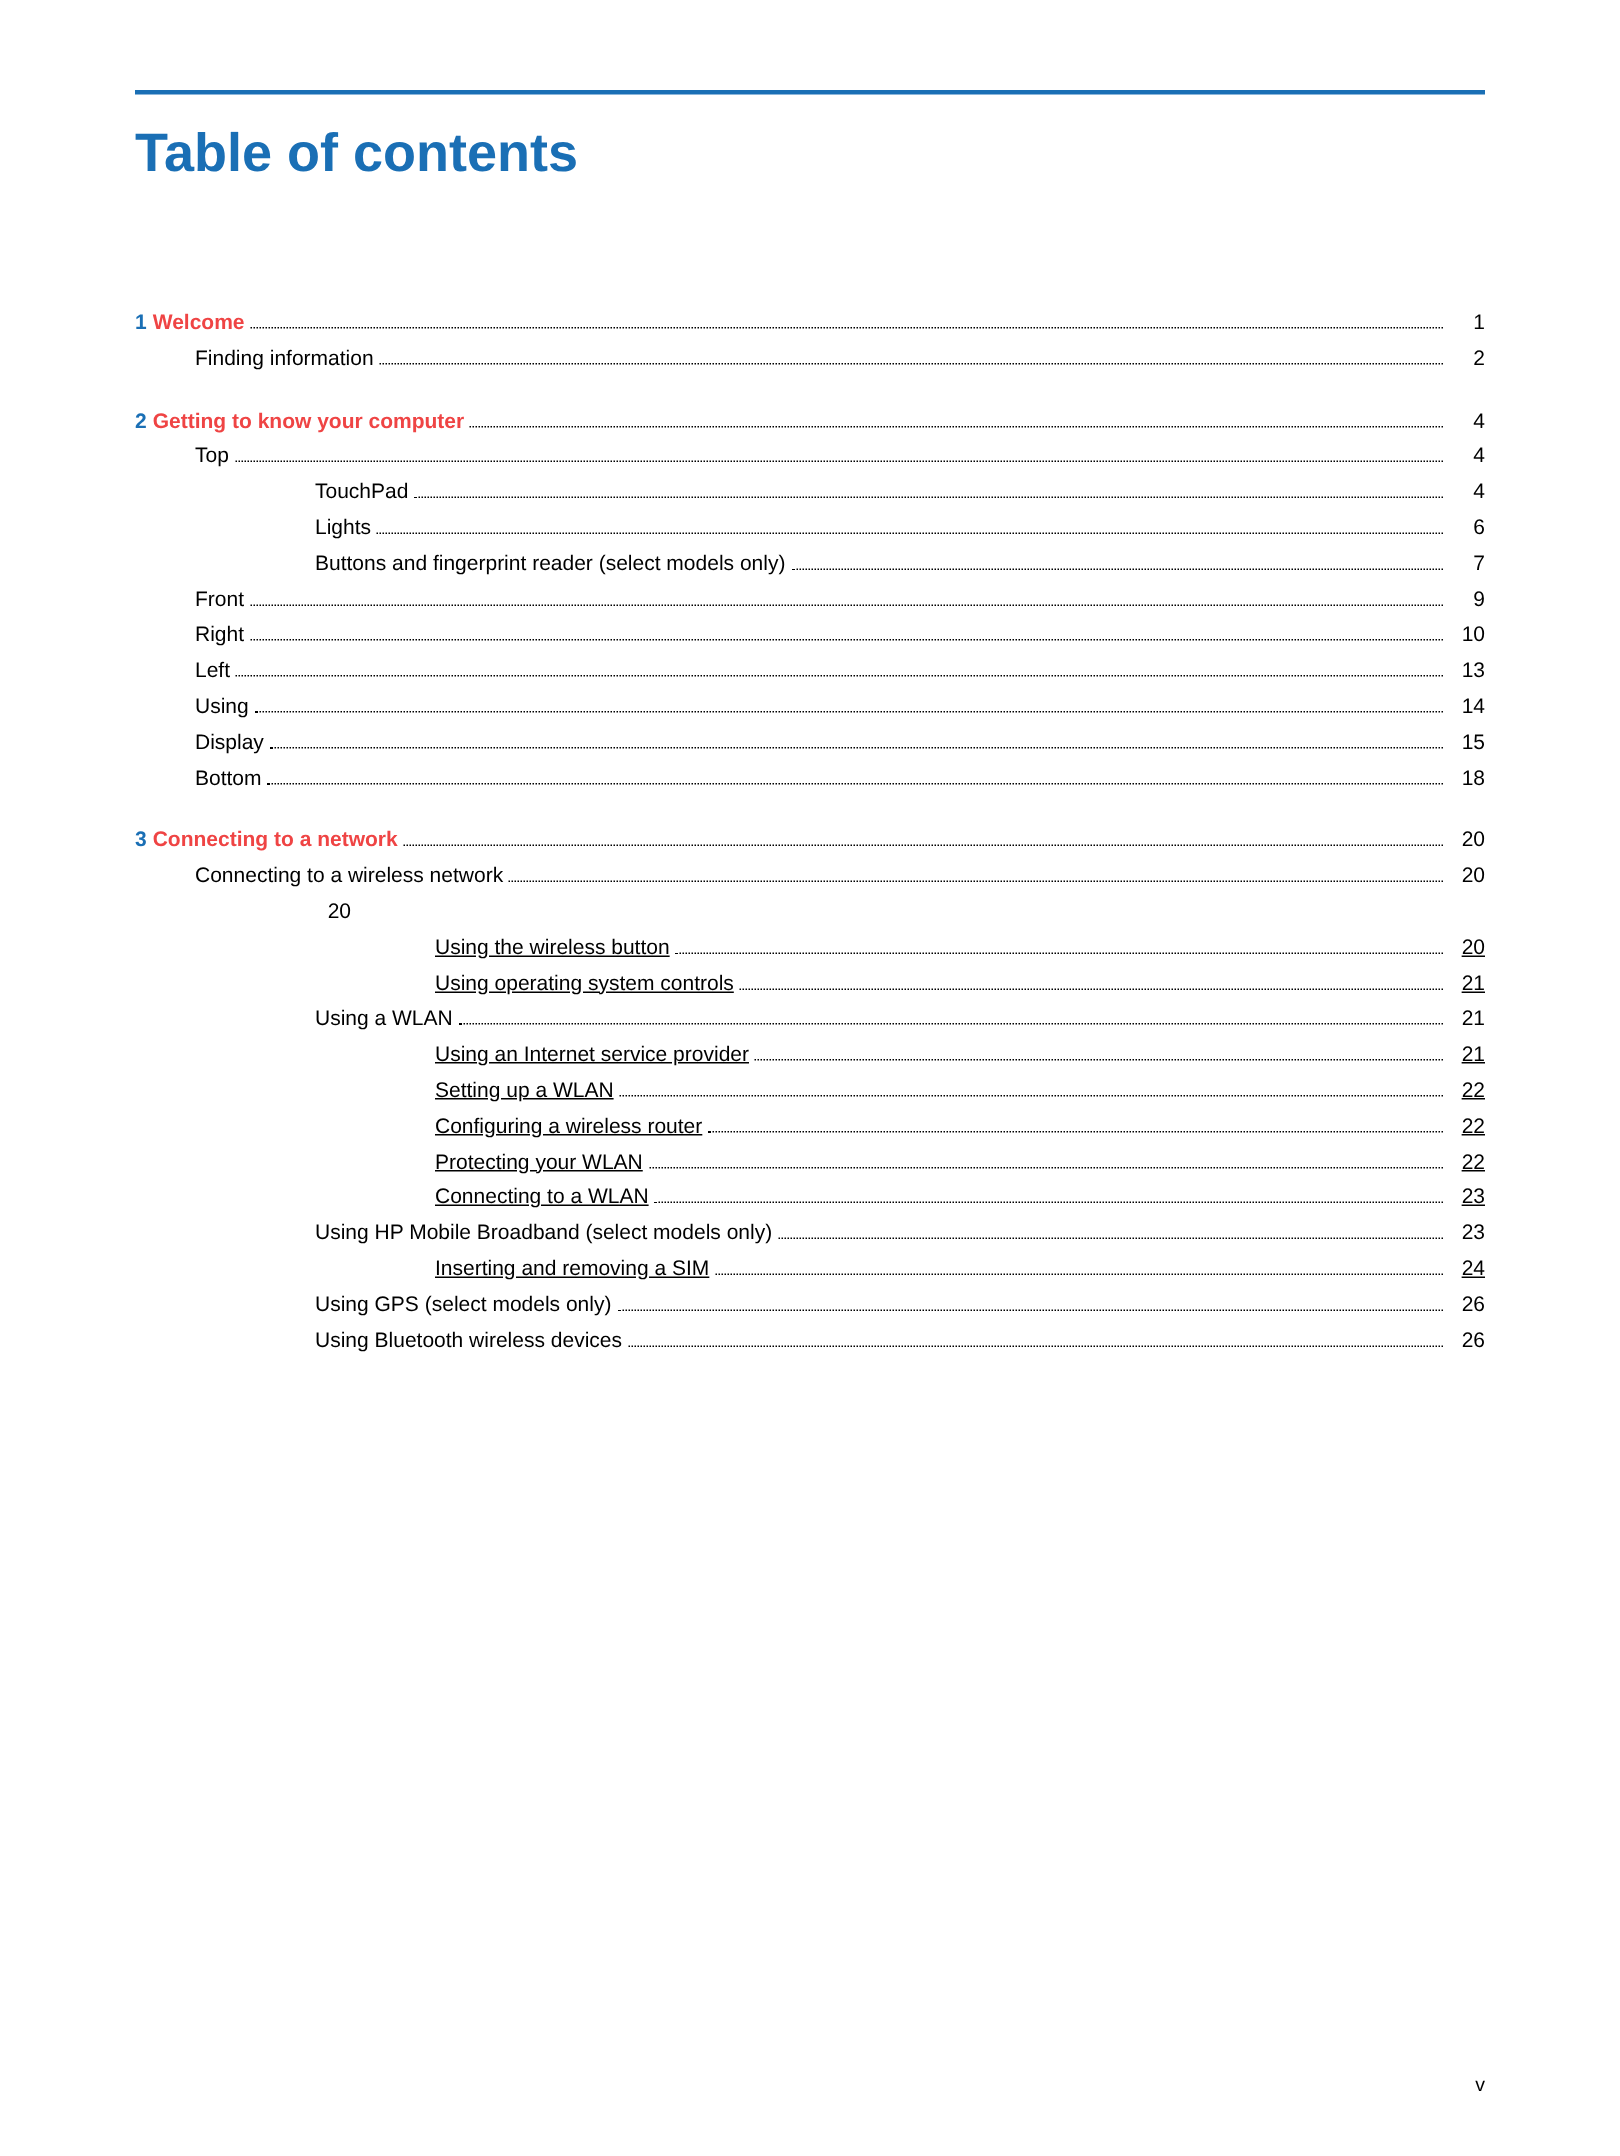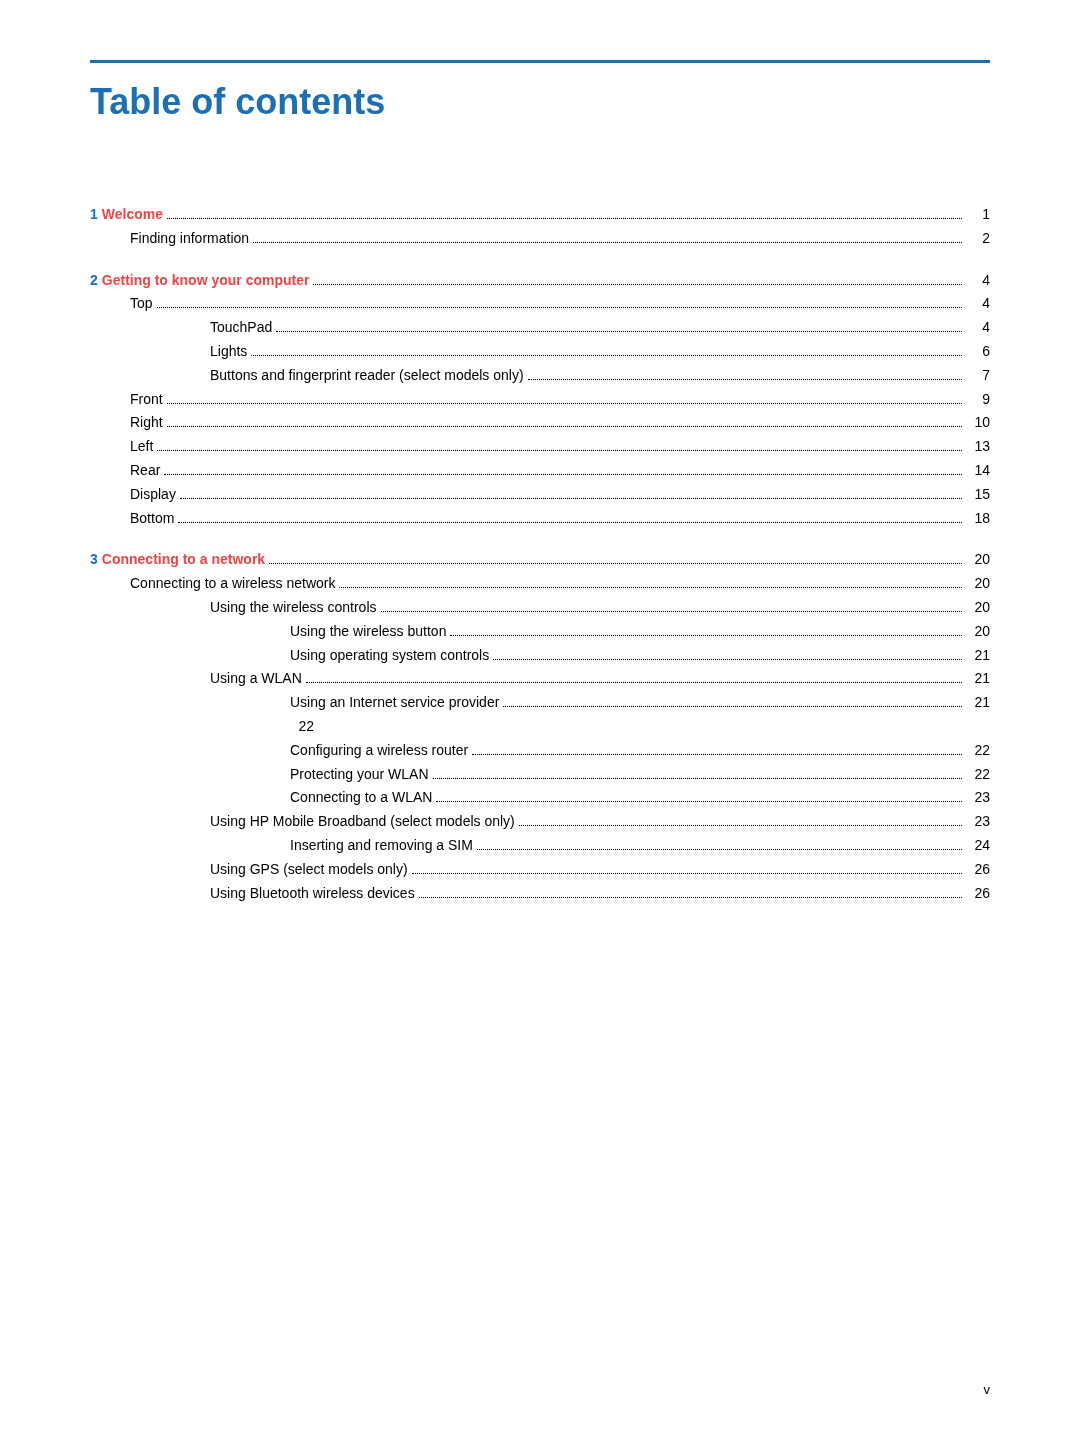--- a/index.html
+++ b/index.html
@@ -70,21 +70,21 @@
       white-space: nowrap;
     }
 
     .toc-chapter-title {
       color: #ef4444;
       font-weight: bold;
     }
 
     .indent-1 { padding-left: 40px; }
     .indent-2 { padding-left: 120px; }
-    .indent-3 { padding-left: 200px; }
+    .indent-3 { padding-left: 200px; text-decoration: underline; }
 
     .chapter-gap {
       margin-top: 18px;
     }
 
     .page-footer {
       position: fixed;
       bottom: 40px;
       right: 90px;
       font-size: 13px;
@@ -178,21 +178,21 @@
   <div class="toc-entry indent-1">
     <div class="entry-left">
       <span>Left</span>
       <span class="dots"></span>
     </div>
     <span class="page-num">13</span>
   </div>
 
   <div class="toc-entry indent-1">
     <div class="entry-left">
-      <span>Rear</span>
+      <span>Using</span>
       <span class="dots"></span>
     </div>
     <span class="page-num">14</span>
   </div>
 
   <div class="toc-entry indent-1">
     <div class="entry-left">
       <span>Display</span>
       <span class="dots"></span>
     </div>
@@ -218,24 +218,20 @@
 
   <div class="toc-entry indent-1">
     <div class="entry-left">
       <span>Connecting to a wireless network</span>
       <span class="dots"></span>
     </div>
     <span class="page-num">20</span>
   </div>
 
   <div class="toc-entry indent-2">
-    <div class="entry-left">
-      <span>Using the wireless controls</span>
-      <span class="dots"></span>
-    </div>
     <span class="page-num">20</span>
   </div>
 
   <div class="toc-entry indent-3">
     <div class="entry-left">
       <span>Using the wireless button</span>
       <span class="dots"></span>
     </div>
     <span class="page-num">20</span>
   </div>
@@ -258,20 +254,24 @@
 
   <div class="toc-entry indent-3">
     <div class="entry-left">
       <span>Using an Internet service provider</span>
       <span class="dots"></span>
     </div>
     <span class="page-num">21</span>
   </div>
 
   <div class="toc-entry indent-3">
+    <div class="entry-left">
+      <span>Setting up a WLAN</span>
+      <span class="dots"></span>
+    </div>
     <span class="page-num">22</span>
   </div>
 
   <div class="toc-entry indent-3">
     <div class="entry-left">
       <span>Configuring a wireless router</span>
       <span class="dots"></span>
     </div>
     <span class="page-num">22</span>
   </div>

